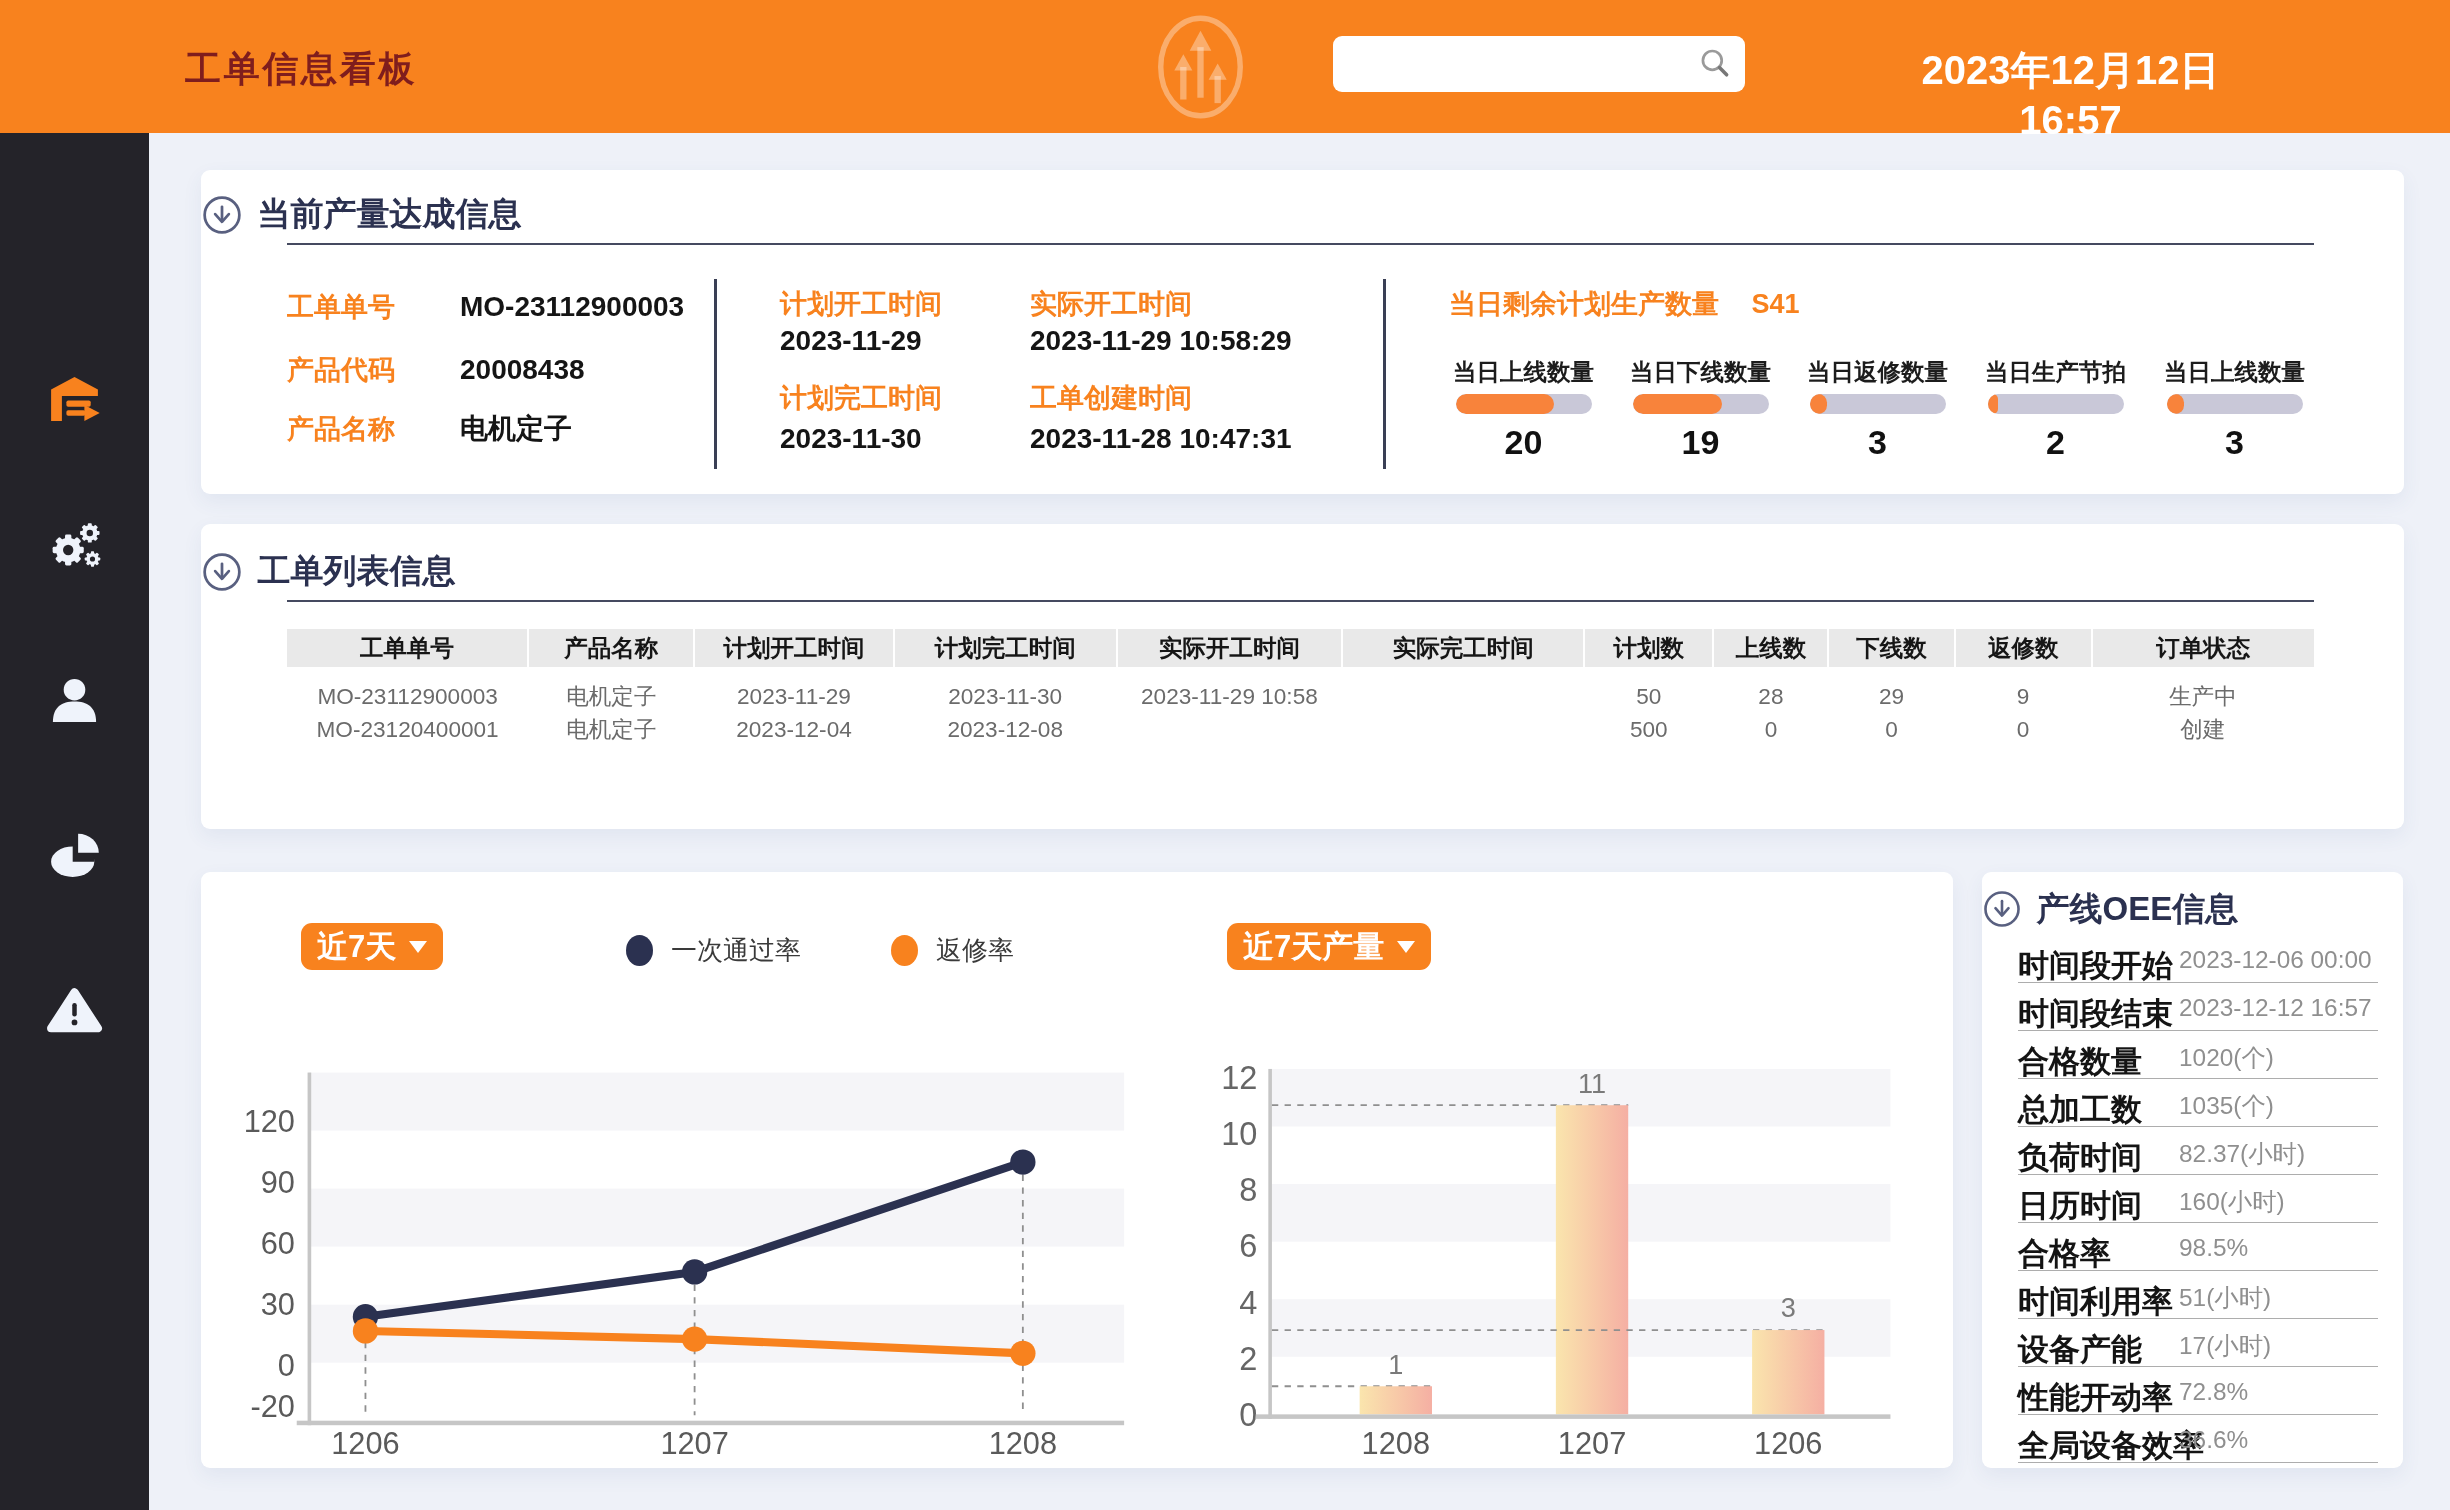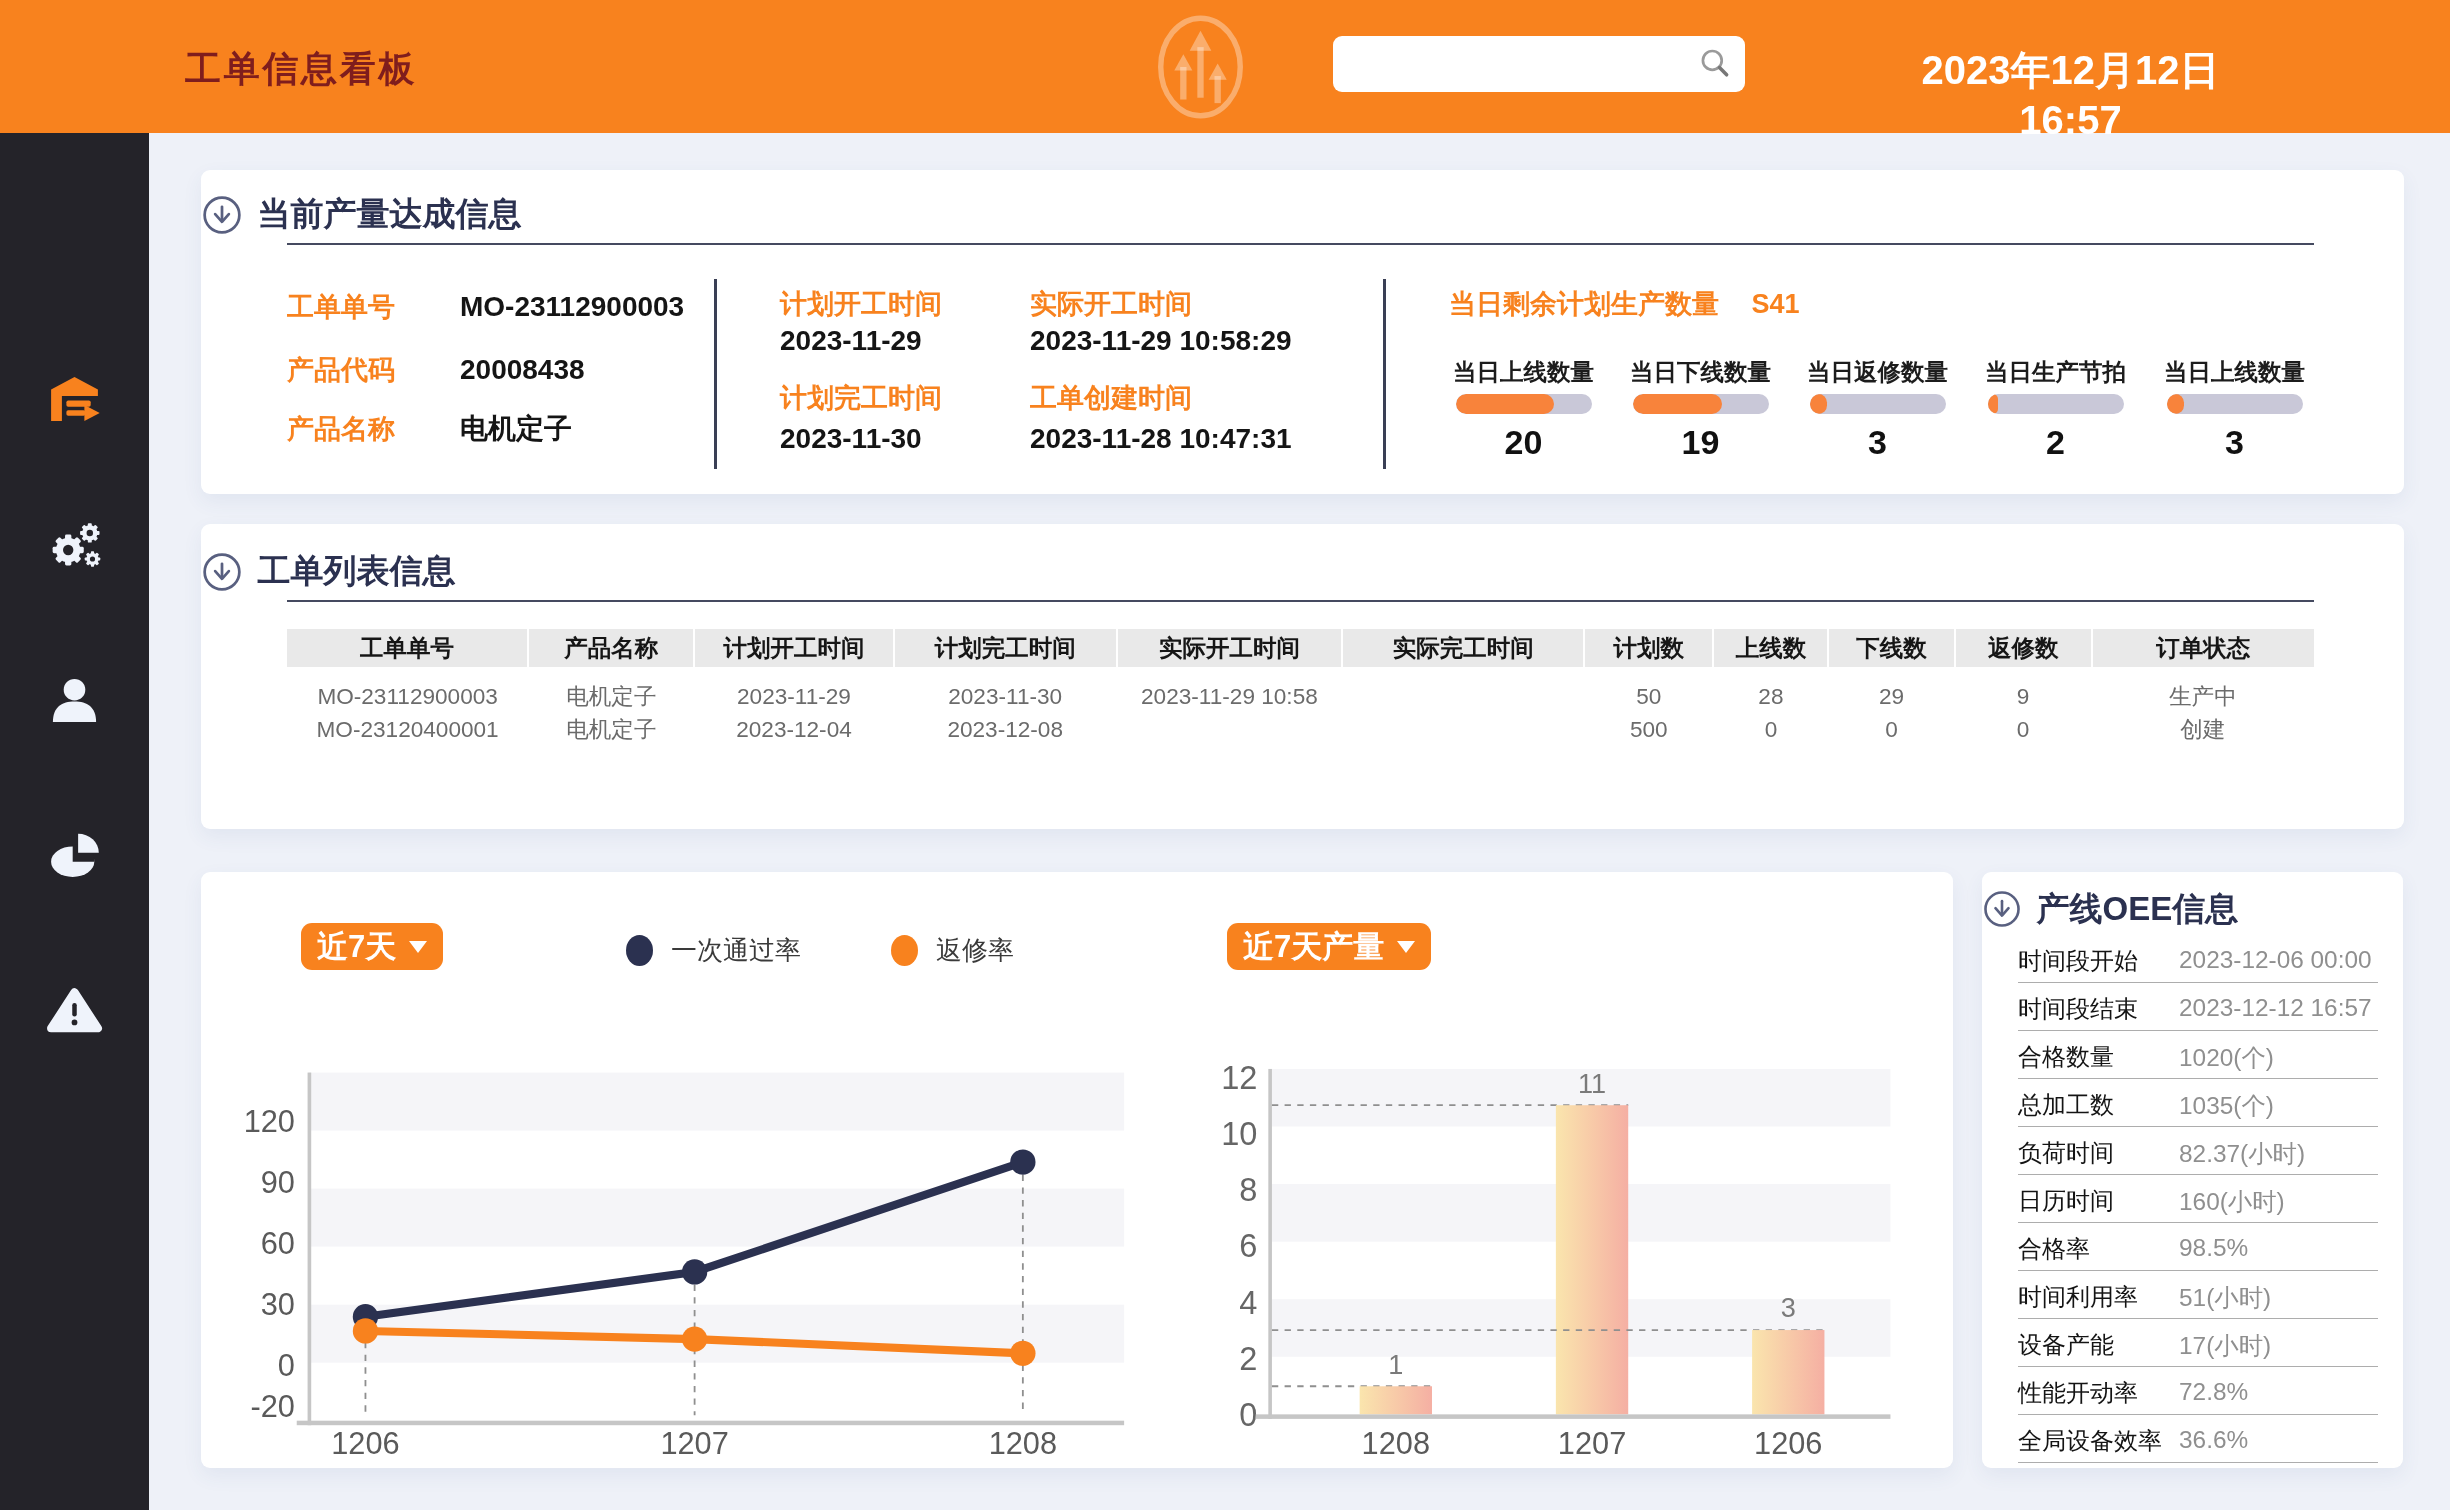--- a/index.html
+++ b/index.html
@@ -57,21 +57,21 @@
   .legend{position:absolute;left:425px;top:58px;height:40px;display:flex;align-items:center;gap:90px;}
   .legend-item{display:flex;align-items:center;gap:18px;cursor:pointer;}
   .legend-dot{width:27px;height:31px;border-radius:50%;}
   .legend-label{font-size:26px;color:#3a3a3a;}
   #line-chart{position:absolute;left:7.2px;top:168px;}
   #bar-chart{position:absolute;left:1002px;top:168px;}
 
   
   #oee-rows{position:absolute;left:36px;right:25px;top:63px;}
   .oee-row{position:relative;height:47px;border-bottom:0.9px solid #ADADAD;}
-  .oee-label{position:absolute;left:0;top:10px;font-size:24px;font-weight:normal;color:#141414;white-space:nowrap;}
+  .oee-label{position:absolute;left:0;top:10px;font-size:31px;font-weight:bold;color:#141414;white-space:nowrap;}
   .oee-value{position:absolute;left:161px;top:11px;font-size:24.4px;color:#8F8F8F;white-space:nowrap;}
 </style>
 </head>
 <body>
 
 <div class="stage">
 
   <header class="topbar">
     <div class="app-title">工单信息看板</div>
 

